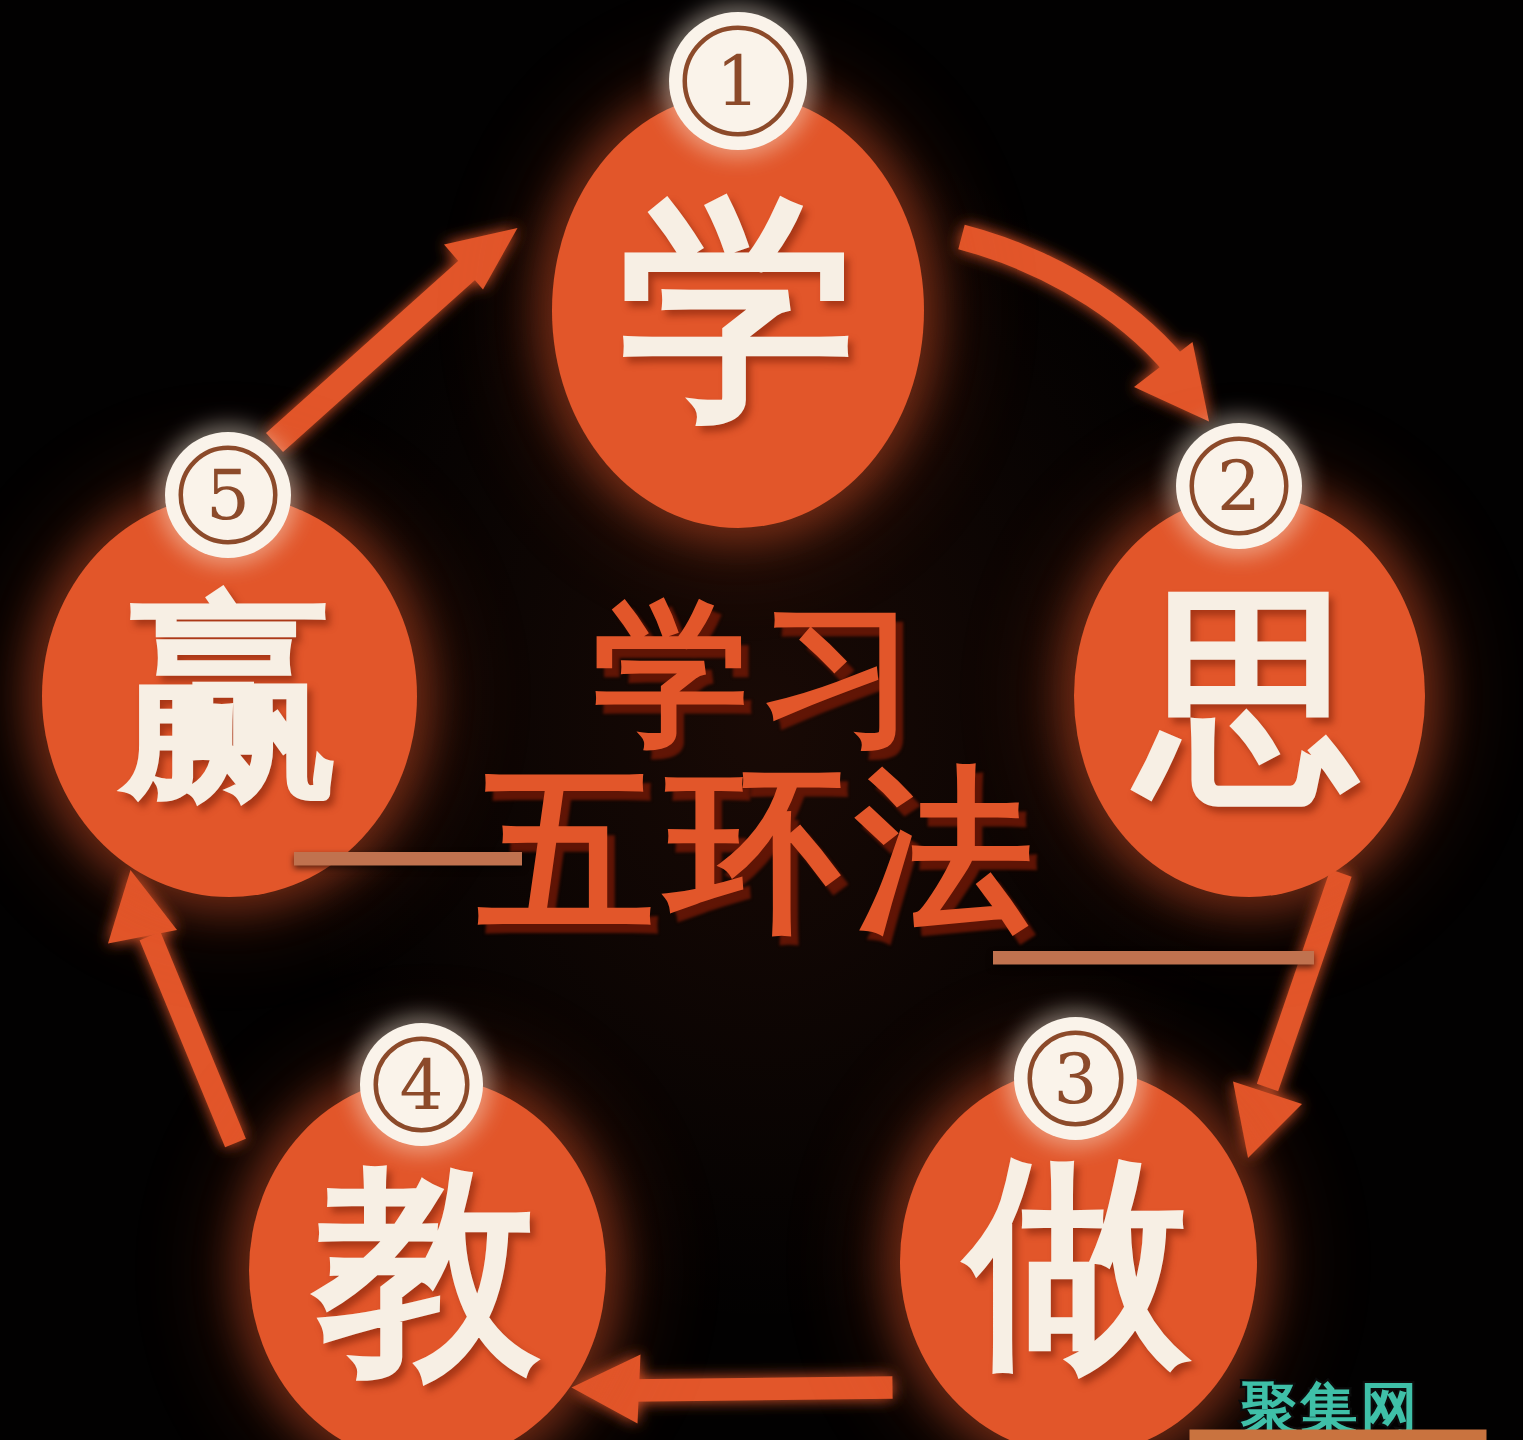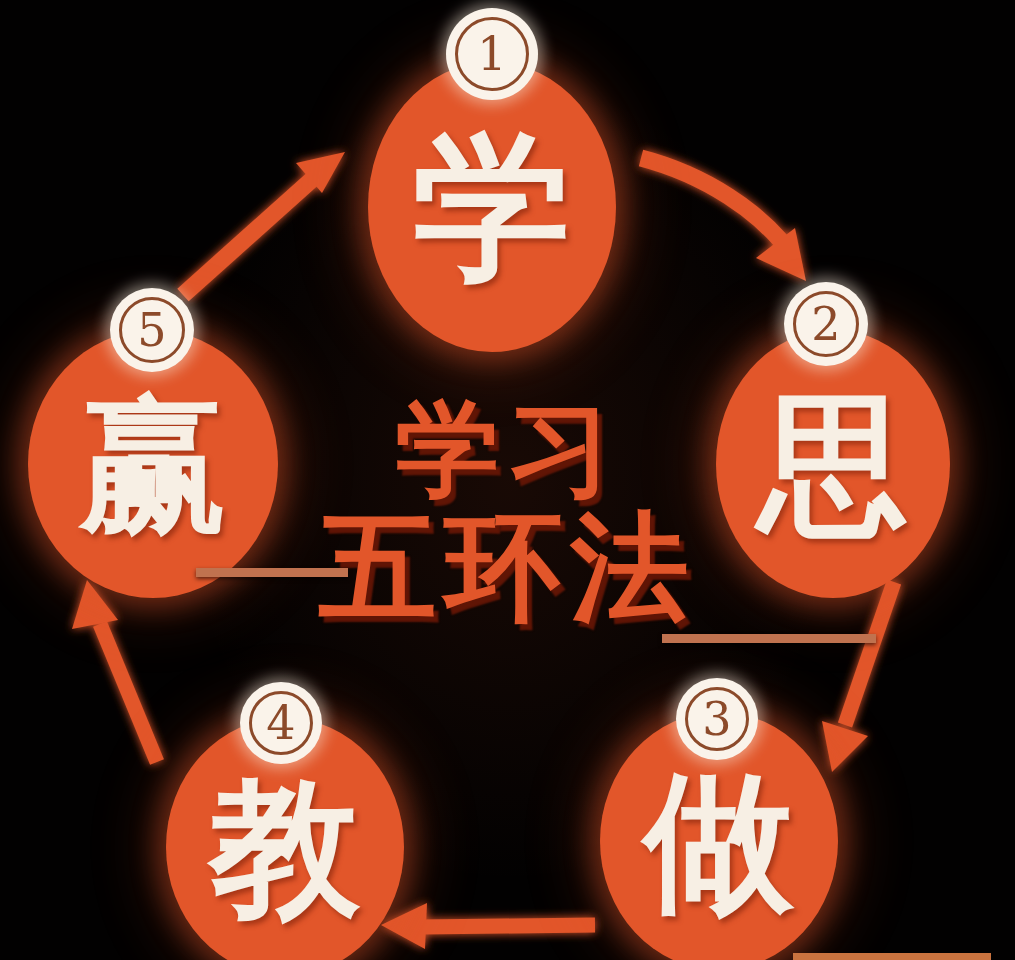--- a/index.html
+++ b/index.html
@@ -231,15 +231,16 @@
   </div>
 
   <div id="center-title">
     <div class="line l1">学习</div>
     <div class="line l2">五环法</div>
   </div>
 
   <div class="rule" style="left:196px; top:568px; width:152px;"></div>
   <div class="rule" style="left:662px; top:634px; width:214px;"></div>
 
+  <div id="wm-juji">聚集网</div>
   <div id="wm-bar"></div>
 
 </div>
 
 </body></html>

